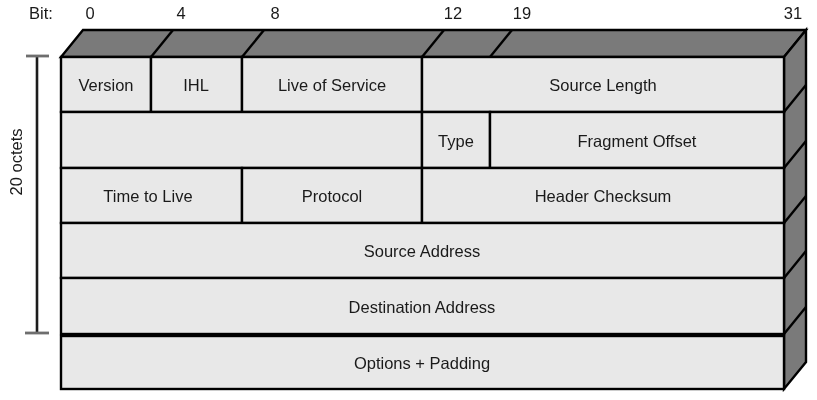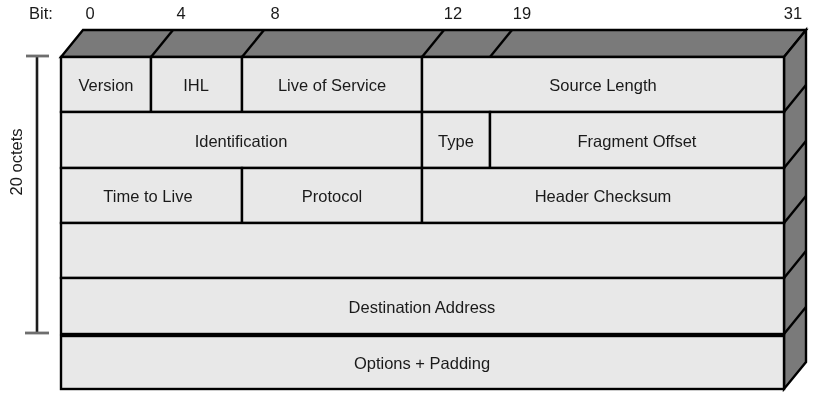--- a/index.html
+++ b/index.html
@@ -74,24 +74,24 @@
   <div class="lbl" style="left:522px;top:13px">19</div>
   <div class="lbl" style="left:793px;top:13px">31</div>
 
   <div class="lbl rot" style="left:16px;top:162px">20 octets</div>
 
   <div class="lbl" style="left:106px;top:85px">Version</div>
   <div class="lbl" style="left:196px;top:85px">IHL</div>
   <div class="lbl" style="left:332px;top:85px">Live of Service</div>
   <div class="lbl" style="left:603px;top:85px">Source Length</div>
 
-  <div class="lbl" style="left:241px;top:141px">Identification</div>
   <div class="lbl" style="left:456px;top:141px">Type</div>
   <div class="lbl" style="left:637px;top:141px">Fragment Offset</div>
 
   <div class="lbl" style="left:148px;top:196px">Time to Live</div>
   <div class="lbl" style="left:332px;top:196px">Protocol</div>
   <div class="lbl" style="left:603px;top:196px">Header Checksum</div>
 
+  <div class="lbl" style="left:422px;top:251px">Source Address</div>
   <div class="lbl" style="left:422px;top:307px">Destination Address</div>
   <div class="lbl" style="left:422px;top:363px">Options + Padding</div>
 
 </div>
 
 </body></html>

